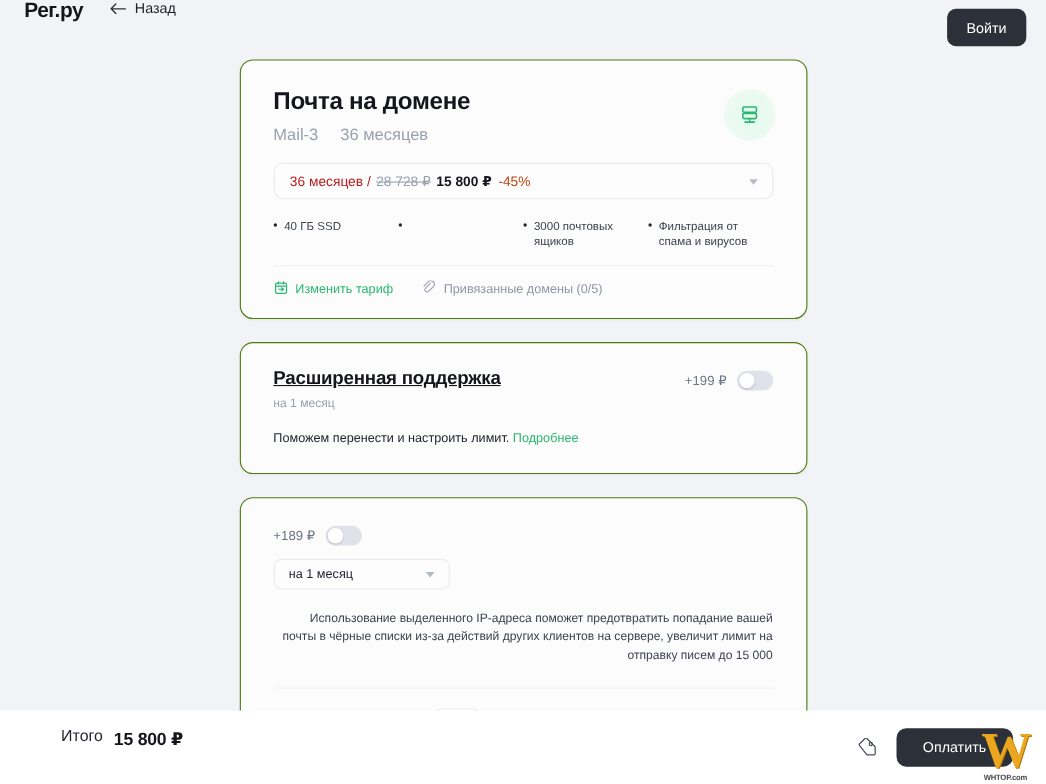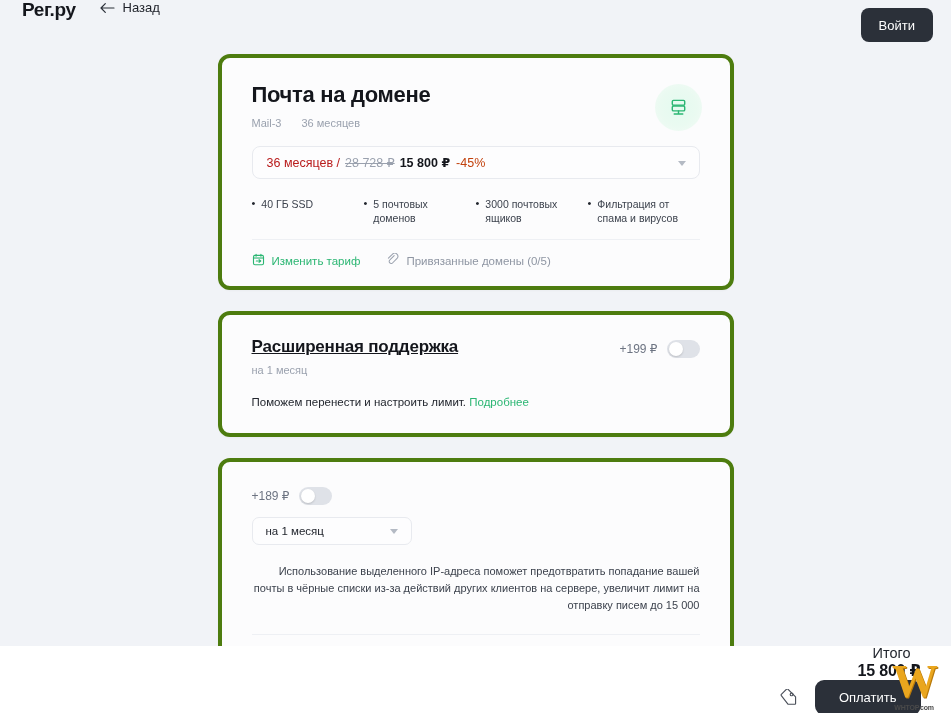--- a/index.html
+++ b/index.html
@@ -71,39 +71,39 @@
     padding: 4px 0 0 0;
     height: 596px;
   }
   .wrap {
     width: 516px;
     margin: 0 auto;
   }
 
   .card {
     background: #fcfcfd;
-    border: 4px solid #4d7c0f;
+    border: 1px solid #4d7c0f;
     border-radius: 12px;
     margin-bottom: 21px;
     box-shadow: 0 1px 2px rgba(22,28,45,0.03);
   }
 
   
   .plan-card { padding: 24px 30px 18px 30px; position: relative; }
   .plan-title {
     font-size: 22px;
     font-weight: bold;
     letter-spacing: -0.3px;
     color: #14161c;
     margin-bottom: 9px;
   }
   .plan-meta {
     display: flex;
     gap: 20px;
-    font-size: 11px;
+    font-size: 15px;
     color: #9aa1ae;
     margin-bottom: 17px;
   }
   .plan-icon {
     position: absolute;
     right: 28px;
     top: 26px;
     width: 47px;
     height: 47px;
     border-radius: 50%;
@@ -323,23 +323,22 @@
     left: 0; right: 0; bottom: 0;
     height: 67px;
     background: #ffffff;
     display: flex;
     align-items: center;
   }
   .footer-inner {
     width: 890px;
     margin: 0 auto;
     display: flex;
-    align-items: flex-end;
+    align-items: flex-start;
     padding-left: 25px;
-    flex-direction: column;
   }
   .total-label {
     font-size: 14.5px;
     color: #22262e;
     margin-right: 10px;
   }
   .total-value {
     font-size: 16px;
     font-weight: bold;
     color: #14161c;
@@ -440,21 +439,20 @@
         <span class="caret"></span>
       </div>
 
       <div class="features">
         <div class="feature">
           <span class="dot">•</span>
           <span>40 ГБ SSD</span>
         </div>
         <div class="feature">
           <span class="dot">•</span>
-          <span>5 почтовых доменов</span>
         </div>
         <div class="feature">
           <span class="dot">•</span>
           <span>3000 почтовых ящиков</span>
         </div>
         <div class="feature">
           <span class="dot">•</span>
           <span>Фильтрация от спама и вирусов</span>
         </div>
       </div>

